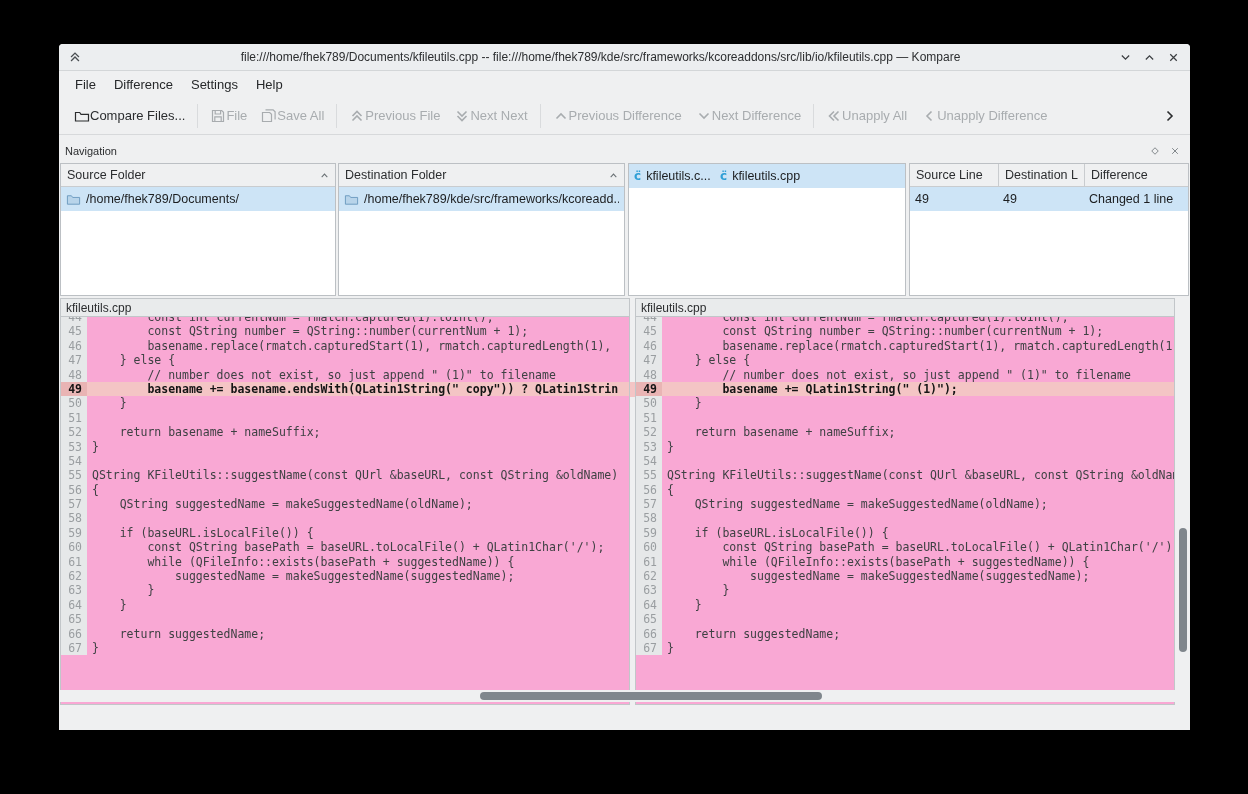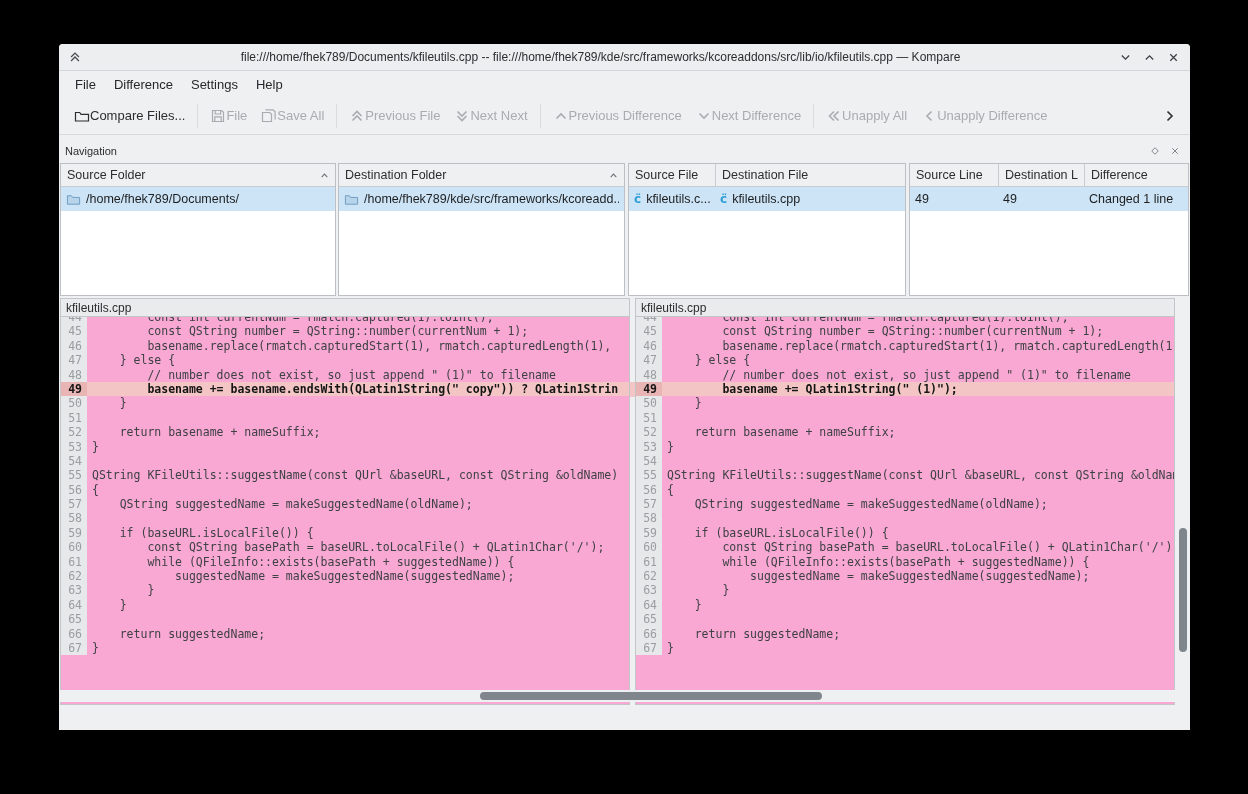--- a/index.html
+++ b/index.html
@@ -311,33 +311,20 @@
           <svg viewBox="0 0 16 16">
               <path d="M1.5 4h4.3l1.3 1.8h7.4V13h-13z" fill="#b8d4ea" stroke="#6c9abf" stroke-width="1"></path>
             </svg>
         </span>
         <span class="ellip">/home/fhek789/kde/src/frameworks/kcoreadd...</span>
       </div>
     </div>
   </div>
 
   <div class="nav-box b3">
-    <div class="nav-header">
-      <div class="nav-hcell w86">
-        <span>Source File</span>
-        <span class="sort-arrow">
-          <svg width="9" height="9" viewBox="0 0 16 16">
-              <path d="M3 11 8 5.5 13 11" fill="none" stroke="currentColor" stroke-width="1.8"></path>
-            </svg>
-        </span>
-      </div>
-      <div class="nav-hcell grow">
-        <span>Destination File</span>
-      </div>
-    </div>
     <div class="nav-row">
       <div class="nav-cell w86">
         <span class="cpp-icon"></span>
         <span class="ellip">kfileutils.c...</span>
       </div>
       <div class="nav-cell grow">
         <span class="cpp-icon"></span>
         <span class="ellip">kfileutils.cpp</span>
       </div>
     </div>

